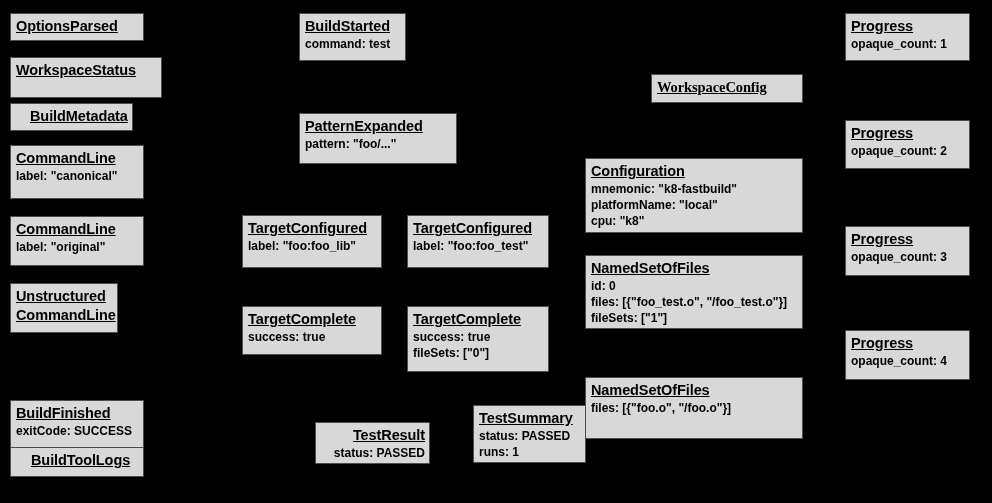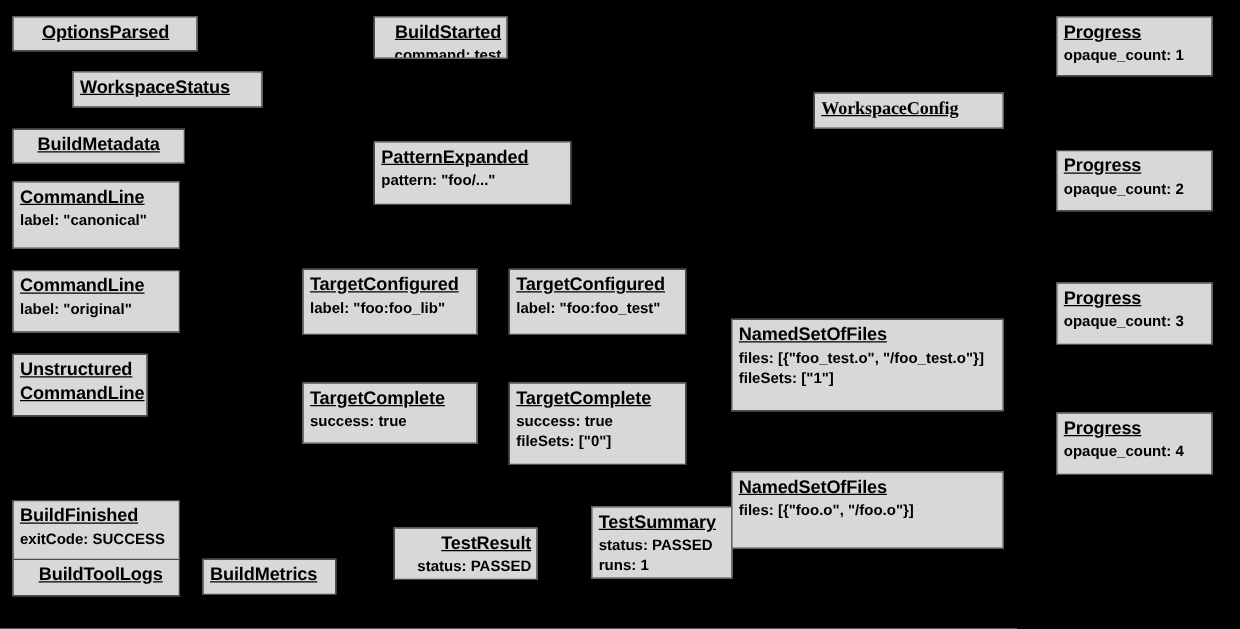--- a/index.html
+++ b/index.html
@@ -37,29 +37,29 @@
     font-weight: bold;
   }
   .node-body .field {
     white-space: nowrap;
   }
 </style>
 </head>
 <body>
 
 <div class="canvas">
-    <div class="node" style="left: 10px; top: 13px; width: 148px; height: 28px; text-align: center;">
+    <div class="node" style="left: 10px; top: 13px; width: 134px; height: 28px;">
     <div class="node-title">OptionsParsed</div>
 
   </div>
-    <div class="node" style="left: 10px; top: 57px; width: 152px; height: 29px; margin-left: 48px;">
+    <div class="node" style="left: 10px; top: 57px; width: 152px; height: 41px;">
     <div class="node-title">WorkspaceStatus</div>
 
   </div>
-    <div class="node" style="left: 10px; top: 103px; width: 138px; height: 28px; padding-left: 19px;">
+    <div class="node" style="left: 10px; top: 103px; width: 123px; height: 28px; padding-left: 19px;">
     <div class="node-title">BuildMetadata</div>
 
   </div>
     <div class="node" style="left: 10px; top: 145px; width: 134px; height: 54px;">
     <div class="node-title">CommandLine</div>
     <div class="node-body">
         <div class="field">label: "canonical"</div>
       </div>
   </div>
     <div class="node" style="left: 10px; top: 216px; width: 134px; height: 50px;">
@@ -76,25 +76,21 @@
     <div class="node" style="left: 10px; top: 352px; width: 134px; height: 49px; margin-top: 48px;">
     <div class="node-title">BuildFinished</div>
     <div class="node-body">
         <div class="field">exitCode: SUCCESS</div>
       </div>
   </div>
     <div class="node" style="left: 10px; top: 447px; width: 134px; height: 30px; padding-left: 20px;">
     <div class="node-title">BuildToolLogs</div>
 
   </div>
-    <div class="node" style="left: 162px; top: 447px; width: 107px; height: 29px;">
-    <div class="node-title">BuildMetrics</div>
-
-  </div>
-    <div class="node" style="left: 299px; top: 13px; width: 107px; height: 34px; text-align: right;">
+    <div class="node" style="left: 299px; top: 13px; width: 107px; height: 48px;">
     <div class="node-title">BuildStarted</div>
     <div class="node-body">
         <div class="field">command: test</div>
       </div>
   </div>
     <div class="node" style="left: 299px; top: 113px; width: 158px; height: 51px;">
     <div class="node-title">PatternExpanded</div>
     <div class="node-body">
         <div class="field">pattern: "foo/..."</div>
       </div>
@@ -134,23 +130,32 @@
     <div class="node-title">TestSummary</div>
     <div class="node-body">
         <div class="field">status: PASSED</div>
         <div class="field">runs: 1</div>
       </div>
   </div>
     <div class="node" style="left: 651px; top: 74px; width: 152px; height: 29px; font-family: Liberation Serif, serif;">
     <div class="node-title">WorkspaceConfig</div>
 
   </div>
+    <div class="node" style="left: 585px; top: 158px; width: 218px; height: 75px;">
+    <div class="node-title">Configuration</div>
+    <div class="node-body">
+        <div class="field">mnemonic: "k8-fastbuild"</div>
+        <div class="field">platformName: "local"</div>
+        <div class="field">cpu: "k8"</div>
+      </div>
+  </div>
     <div class="node" style="left: 585px; top: 255px; width: 218px; height: 74px;">
     <div class="node-title">NamedSetOfFiles</div>
     <div class="node-body">
+        <div class="field">id: 0</div>
         <div class="field">files: [{"foo_test.o", "/foo_test.o"}]</div>
         <div class="field">fileSets: ["1"]</div>
       </div>
   </div>
     <div class="node" style="left: 585px; top: 377px; width: 218px; height: 62px;">
     <div class="node-title">NamedSetOfFiles</div>
     <div class="node-body">
         <div class="field">files: [{"foo.o", "/foo.o"}]</div>
       </div>
   </div>

